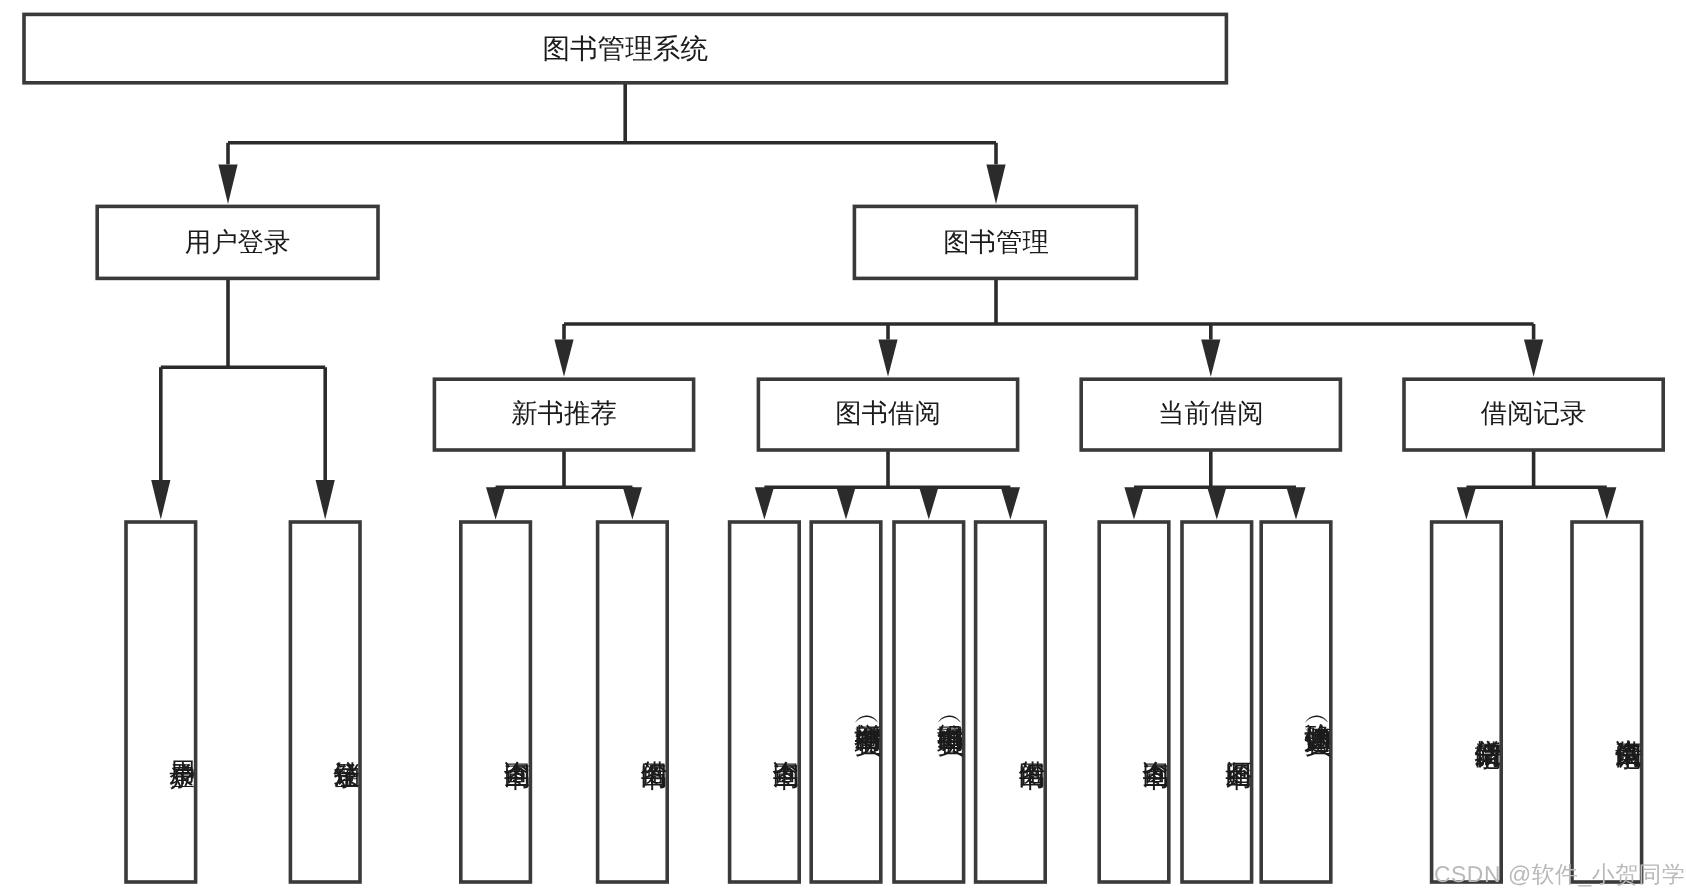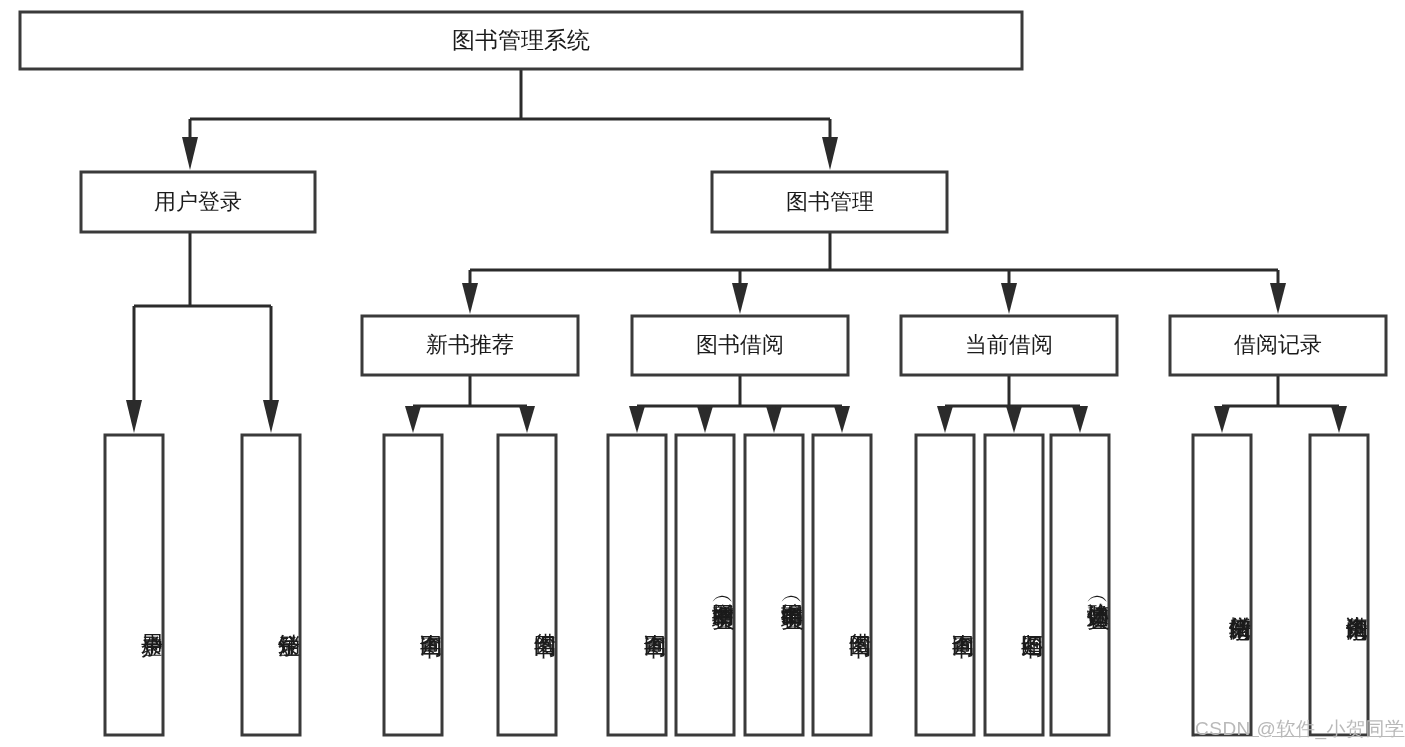--- a/index.html
+++ b/index.html
@@ -204,15 +204,15 @@
   <div class="leaf-label" style="left:745px;top:444px;width:58px;height:291px;">编辑图书（管理员）</div>
   <div class="leaf-label" style="left:813px;top:500px;width:58px;height:235px;">借阅图书</div>
 
   <div class="leaf-label" style="left:916px;top:500px;width:58px;height:235px;">查询图书</div>
   <div class="leaf-label" style="left:985px;top:500px;width:58px;height:235px;">归还图书</div>
   <div class="leaf-label" style="left:1051px;top:444px;width:58px;height:291px;">确认归还（管理员）</div>
 
   <div class="leaf-label" style="left:1193px;top:466px;width:58px;height:269px;">新增借阅记录</div>
   <div class="leaf-label" style="left:1310px;top:466px;width:58px;height:269px;">查询借阅记录</div>
 
-  <div class="watermark" style="left:1195px;top:716px;text-decoration:underline;">CSDN @软件_小贺同学</div>
+  <div class="watermark" style="left:1195px;top:716px;">CSDN @软件_小贺同学</div>
 
 </div>
 
 </body></html>

